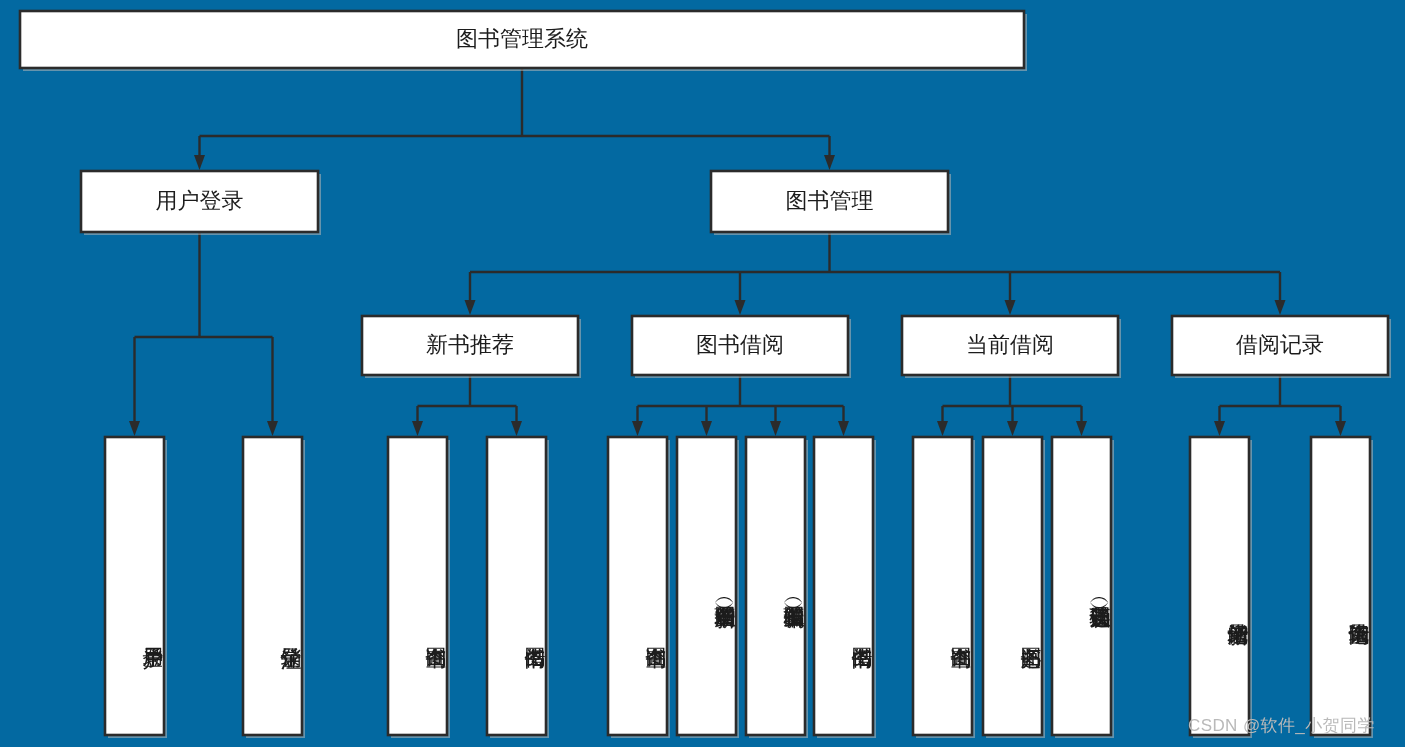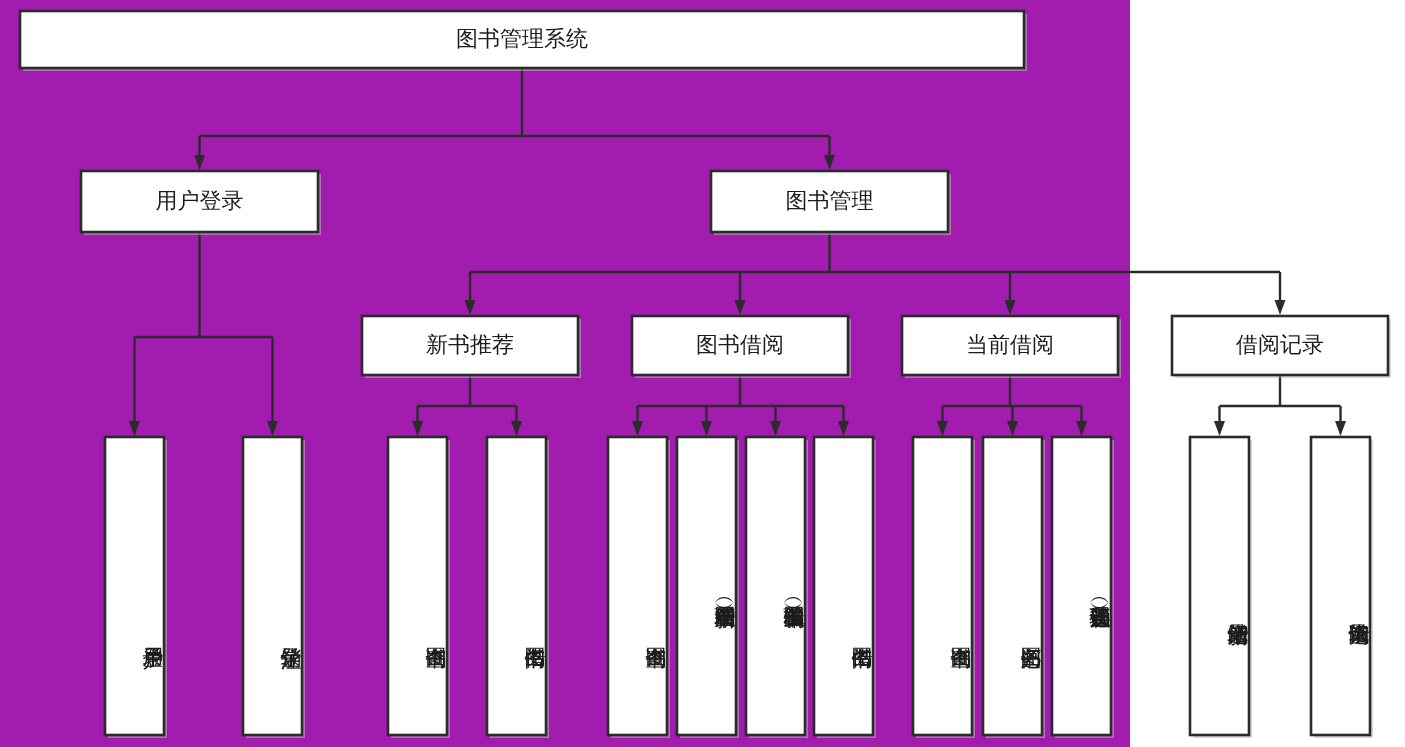--- a/index.html
+++ b/index.html
@@ -8,23 +8,23 @@
     background: #ffffff;
   }
   body {
     width: 1405px;
     height: 747px;
     font-family: "Liberation Sans", "DejaVu Sans", sans-serif;
     overflow: hidden;
   }
   #diagram-root {
     position: relative;
-    width: 1130px;
+    width: 1405px;
     height: 747px;
-    background: #a21caf;
+    background: #0369a1;
   }
   svg.canvas {
     position: absolute;
     left: 0;
     top: 0;
     width: 1405px;
     height: 747px;
     display: block;
   }
   .node-rect {
@@ -227,20 +227,21 @@
       </g>
       <g>
         <rect x="1193" y="440" width="59" height="298" class="node-shadow"></rect>
         <rect x="1190" y="437" width="59" height="298" class="node-rect"></rect>
       </g>
       <g>
         <rect x="1314" y="440" width="59" height="298" class="node-shadow"></rect>
         <rect x="1311" y="437" width="59" height="298" class="node-rect"></rect>
       </g>
     </svg>
+  <div class="watermark">CSDN @软件_小贺同学</div>
 <div class="vlabel" style="left: 105px; width: 59px; top: 527px; height: 208px;">用户登录</div>
     <div class="vlabel" style="left: 243px; width: 59px; top: 527px; height: 208px;">注销登录</div>
     <div class="vlabel" style="left: 388px; width: 59px; top: 527px; height: 208px;">查询图书</div>
     <div class="vlabel" style="left: 487px; width: 59px; top: 527px; height: 208px;">借阅图书</div>
     <div class="vlabel" style="left: 608px; width: 59px; top: 527px; height: 208px;">查询图书</div>
     <div class="vlabel" style="left: 677px; width: 59px; top: 445px; height: 290px;">新增图书（管理员）</div>
     <div class="vlabel" style="left: 746px; width: 59px; top: 445px; height: 290px;">编辑图书（管理员）</div>
     <div class="vlabel" style="left: 814px; width: 59px; top: 527px; height: 208px;">借阅图书</div>
     <div class="vlabel" style="left: 913px; width: 59px; top: 527px; height: 208px;">查询图书</div>
     <div class="vlabel" style="left: 983px; width: 59px; top: 527px; height: 208px;">归还图书</div>

